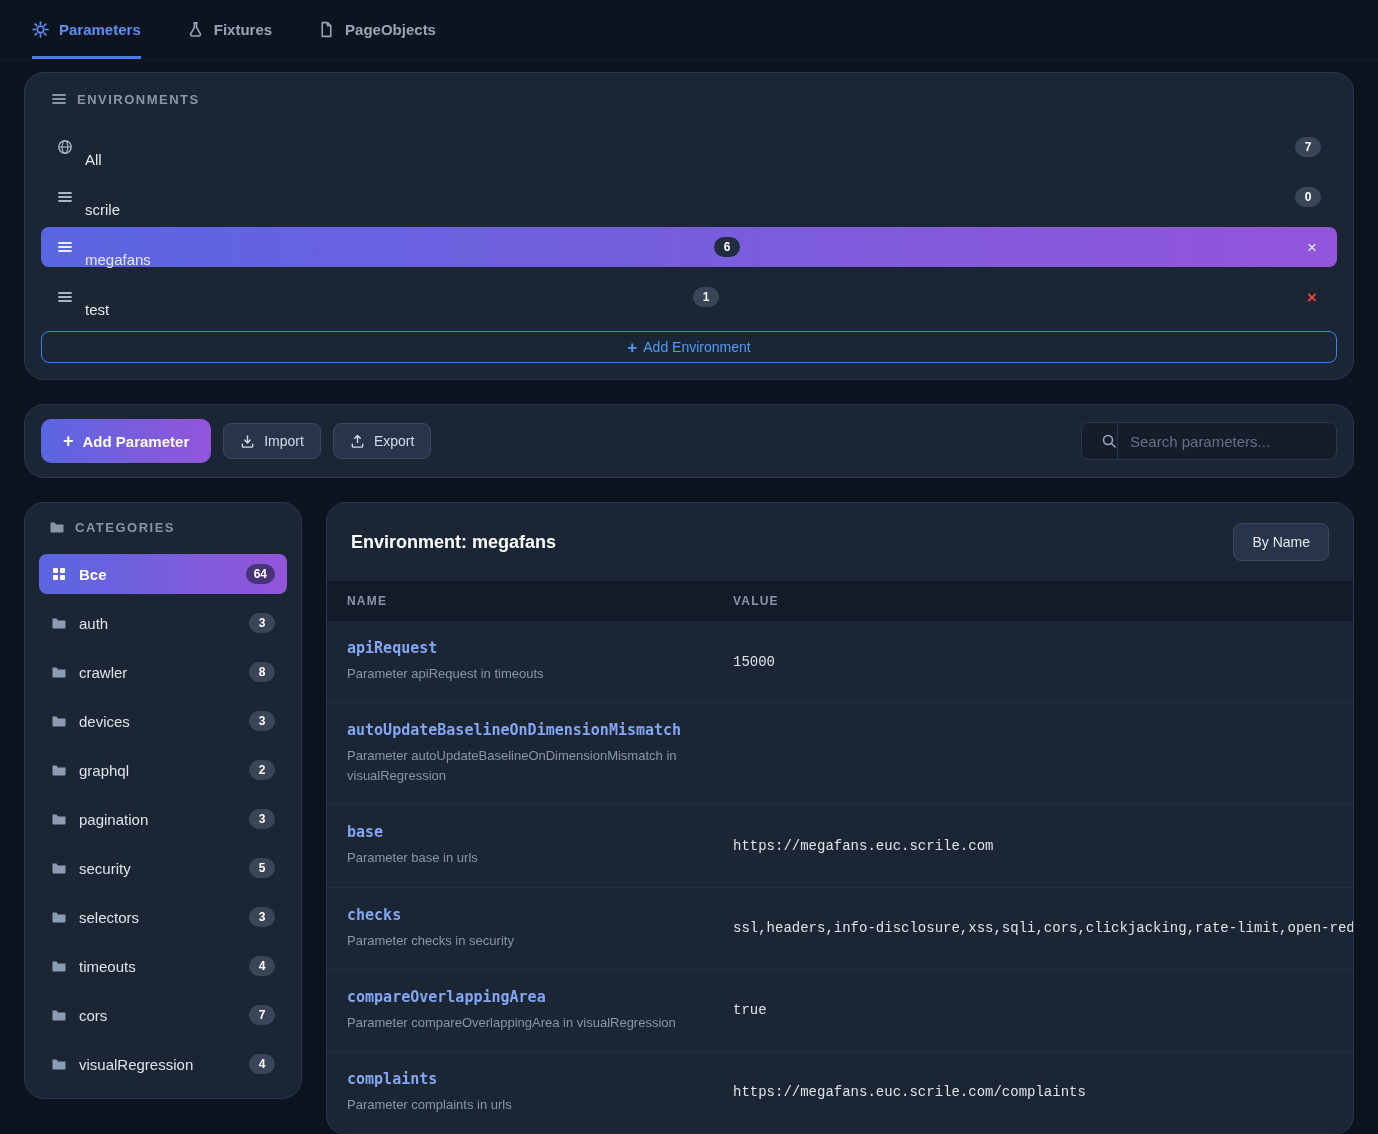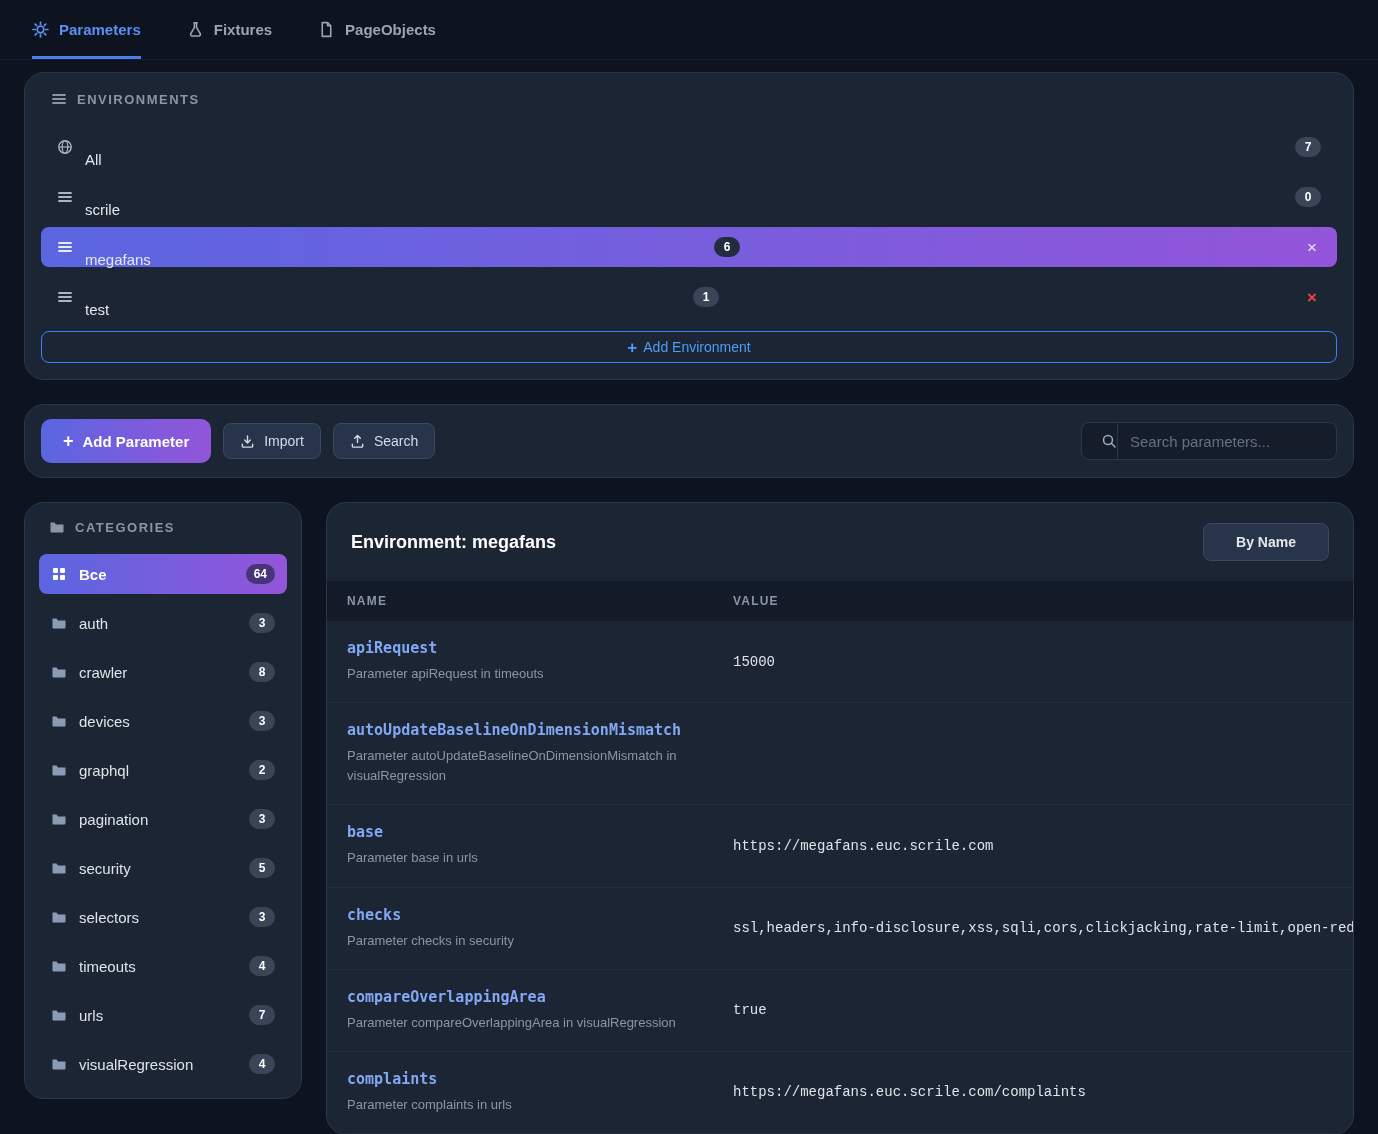--- a/index.html
+++ b/index.html
@@ -74,21 +74,21 @@
   .cat-name{font-size:15px;color:#dfe3ea;}
   .cat-item.selected{background:linear-gradient(90deg,var(--gradient-start),var(--gradient-end));}
   .cat-item.selected .cat-name{color:#fff;font-weight:600;text-align:center;}
   .cat-item.selected .row-left svg{color:#fff;}
   .cat-item.selected .badge{background:rgba(15,23,42,.55);}
 
   
   .main-card{flex:1;overflow:hidden;}
   .main-head{display:flex;align-items:center;justify-content:space-between;padding:20px 24px;}
   .main-title{font-size:18px;font-weight:700;color:#fff;}
-  .sort-btn{height:38px;padding:0 32px;border:1px solid var(--btn-border);border-radius:8px;background:var(--btn-bg);color:var(--text);font-size:14px;font-weight:700;cursor:pointer;font-family:"Liberation Sans",sans-serif;}
+  .sort-btn{height:38px;padding:0 18px;border:1px solid var(--btn-border);border-radius:8px;background:var(--btn-bg);color:var(--text);font-size:14px;font-weight:400;cursor:pointer;font-family:"Liberation Sans",sans-serif;}
   .t-head{display:grid;grid-template-columns:386px 1fr;background:var(--thead-bg);padding:13px 0;}
   .t-head .cell{padding:0 20px;color:var(--muted);font-size:12px;font-weight:700;letter-spacing:1.2px;}
   .t-row{display:grid;grid-template-columns:386px 1fr;align-items:center;padding:18px 0;border-bottom:1px solid var(--row-border);}
   .cell{padding:0 20px;min-width:0;}
   .param-name{font-family:"DejaVu Sans Mono",monospace;font-size:15px;font-weight:600;color:#82a7f3;text-decoration:none;cursor:pointer;display:inline-block;}
   .param-desc{font-size:13px;color:var(--muted);margin-top:7px;line-height:1.55;}
   .value-cell{font-family:Liberation Mono, monospace;font-size:14px;color:#dfe3ea;white-space:nowrap;overflow:hidden;}
 </style>
 </head>
 <body>
@@ -193,21 +193,21 @@
             <path d="M8 2v7M5 6.5 8 9.5l3-3" stroke="currentColor" stroke-width="1.5" stroke-linecap="round" stroke-linejoin="round"></path>
             <path d="M2.5 11v2a1 1 0 0 0 1 1h9a1 1 0 0 0 1-1v-2" stroke="currentColor" stroke-width="1.5" stroke-linecap="round"></path>
           </svg>
         <span>Import</span>
       </button>
       <button class="btn-secondary">
         <svg viewBox="0 0 16 16" fill="none">
             <path d="M8 9V2M5 4.5 8 1.5l3 3" stroke="currentColor" stroke-width="1.5" stroke-linecap="round" stroke-linejoin="round"></path>
             <path d="M2.5 11v2a1 1 0 0 0 1 1h9a1 1 0 0 0 1-1v-2" stroke="currentColor" stroke-width="1.5" stroke-linecap="round"></path>
           </svg>
-        <span>Search</span>
+        <span>Export</span>
       </button>
     </div>
     <div class="search">
       <span class="s-icn">
         <svg viewBox="0 0 16 16" fill="none">
             <circle cx="7" cy="7" r="4.5" stroke="currentColor" stroke-width="1.6"></circle>
             <path d="M10.5 10.5 14 14" stroke="currentColor" stroke-width="1.6" stroke-linecap="round"></path>
           </svg>
       </span>
       <input type="text" placeholder="Search parameters..." style="">
@@ -315,21 +315,21 @@
           <span class="cat-name">timeouts</span>
         </div>
         <span class="badge">4</span>
       </div>
 
       <div class="cat-item">
         <div class="row-left">
           <svg viewBox="0 0 16 16">
               <path d="M1.5 3.5h4l1.5 2h7.5v7a1 1 0 0 1-1 1h-11a1 1 0 0 1-1-1z" fill="currentColor"></path>
             </svg>
-          <span class="cat-name">urls</span>
+          <span class="cat-name">cors</span>
         </div>
         <span class="badge">7</span>
       </div>
 
       <div class="cat-item">
         <div class="row-left">
           <svg viewBox="0 0 16 16">
               <path d="M1.5 3.5h4l1.5 2h7.5v7a1 1 0 0 1-1 1h-11a1 1 0 0 1-1-1z" fill="currentColor"></path>
             </svg>
           <span class="cat-name">visualRegression</span>

